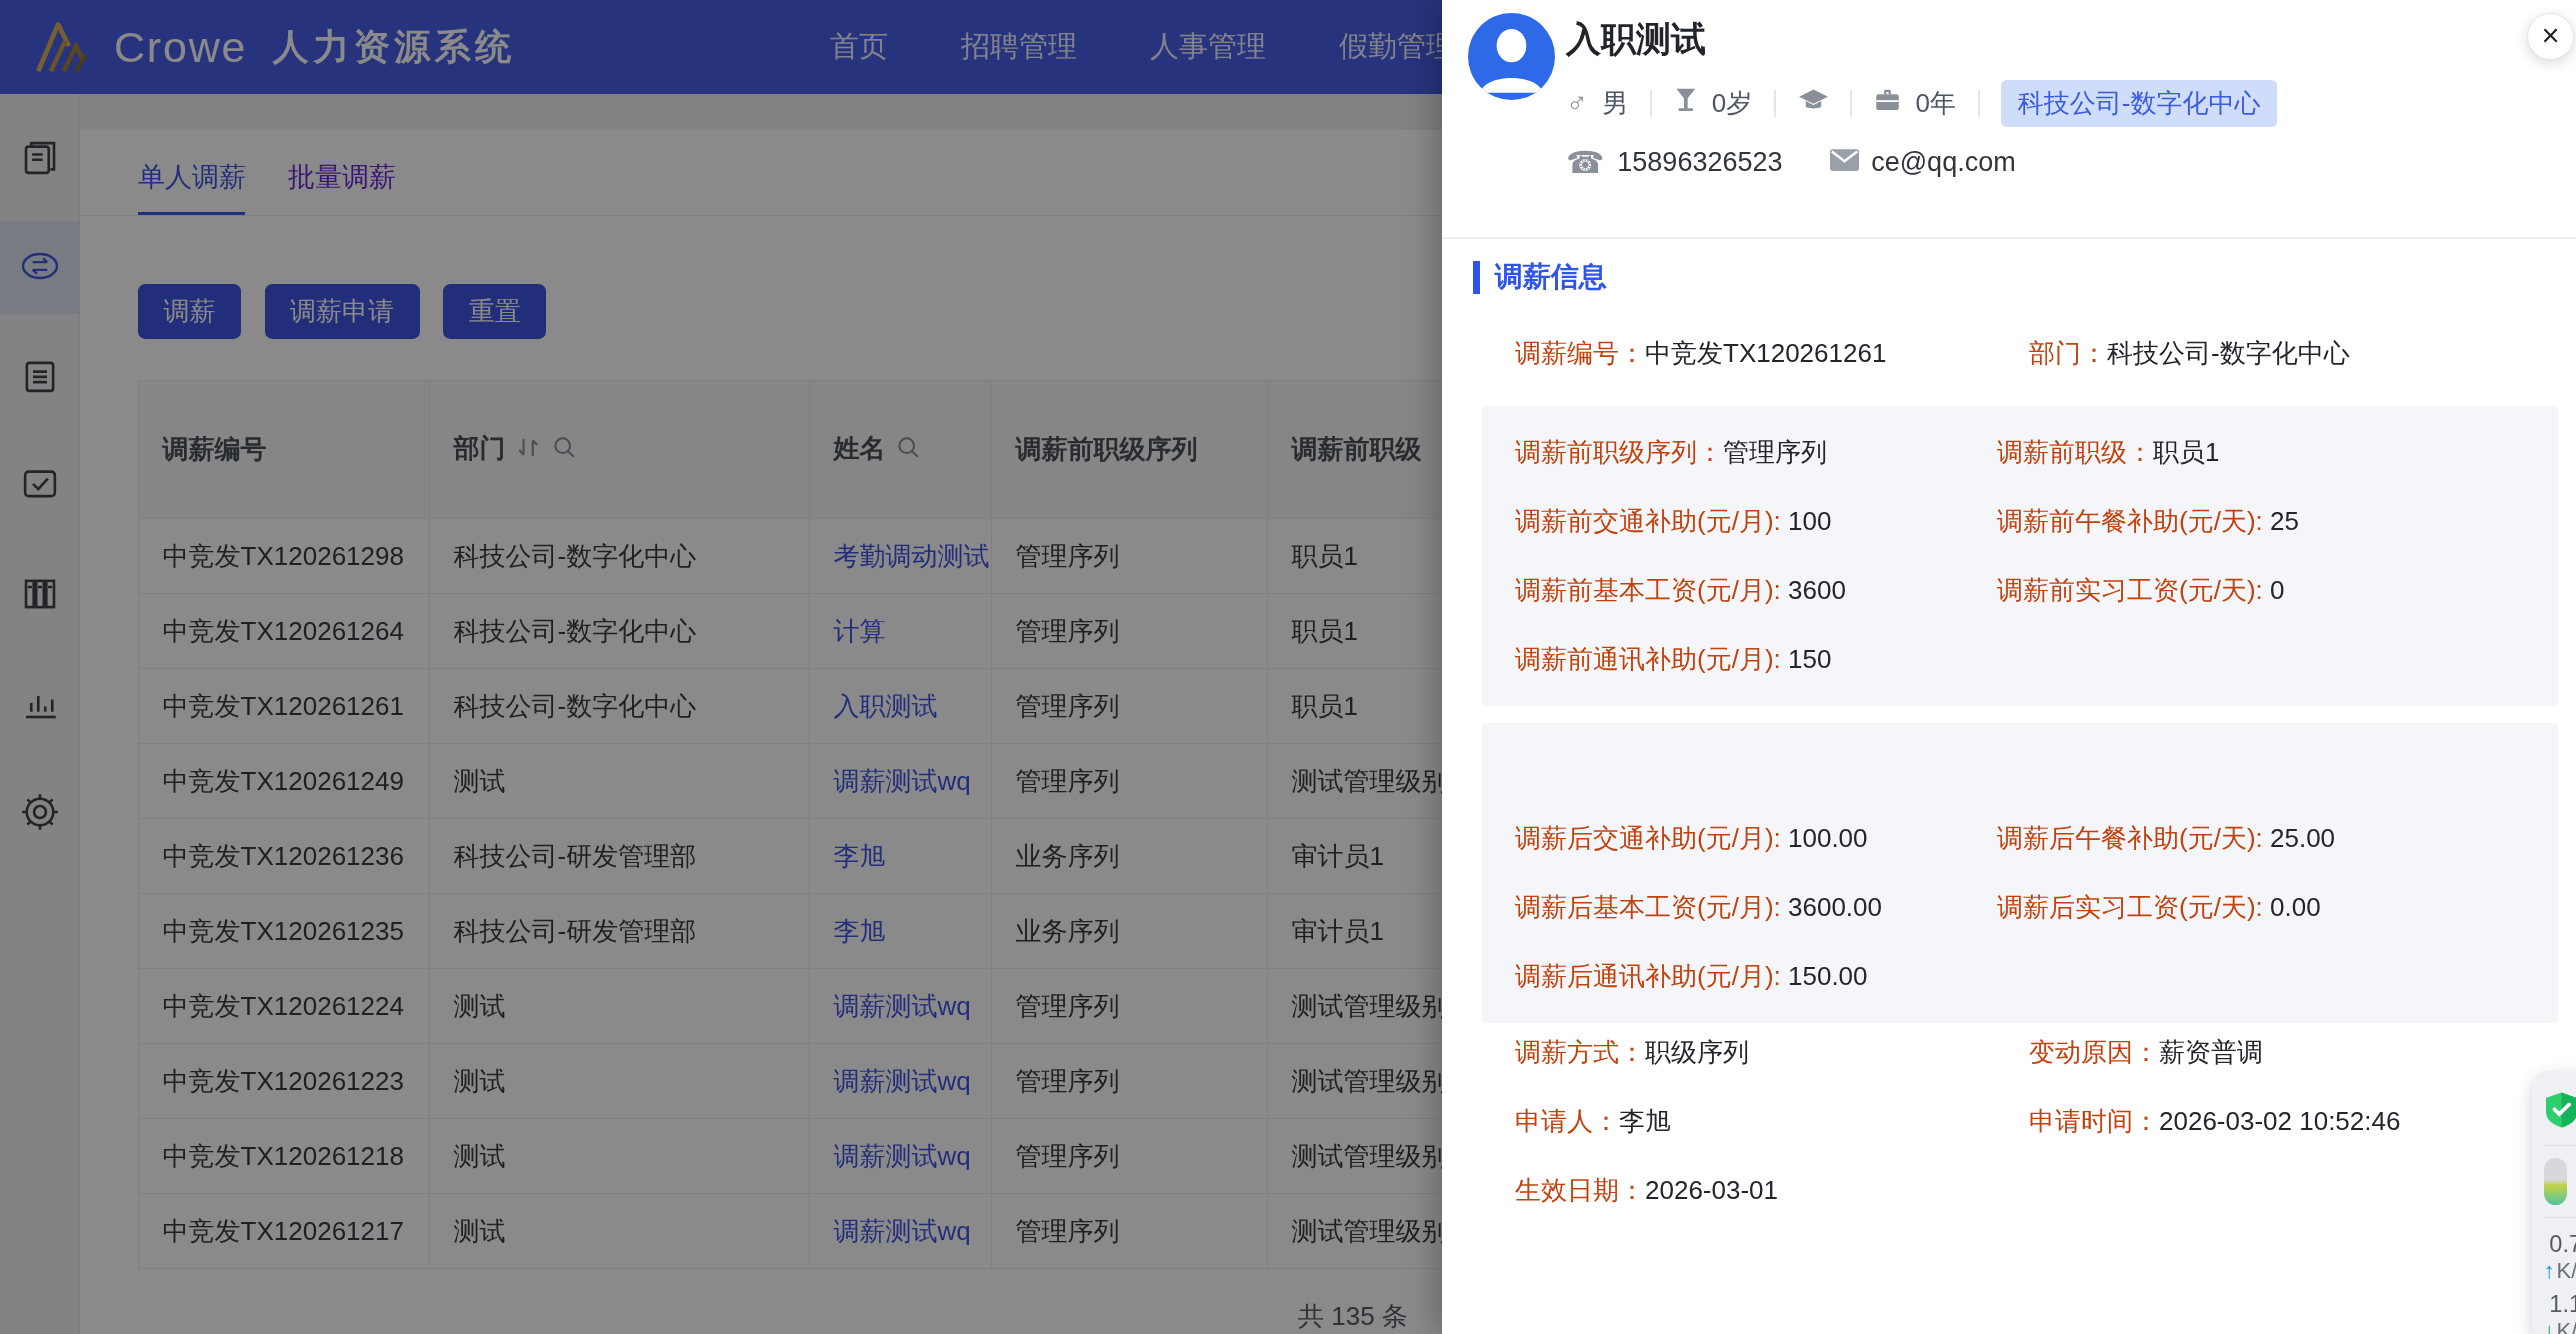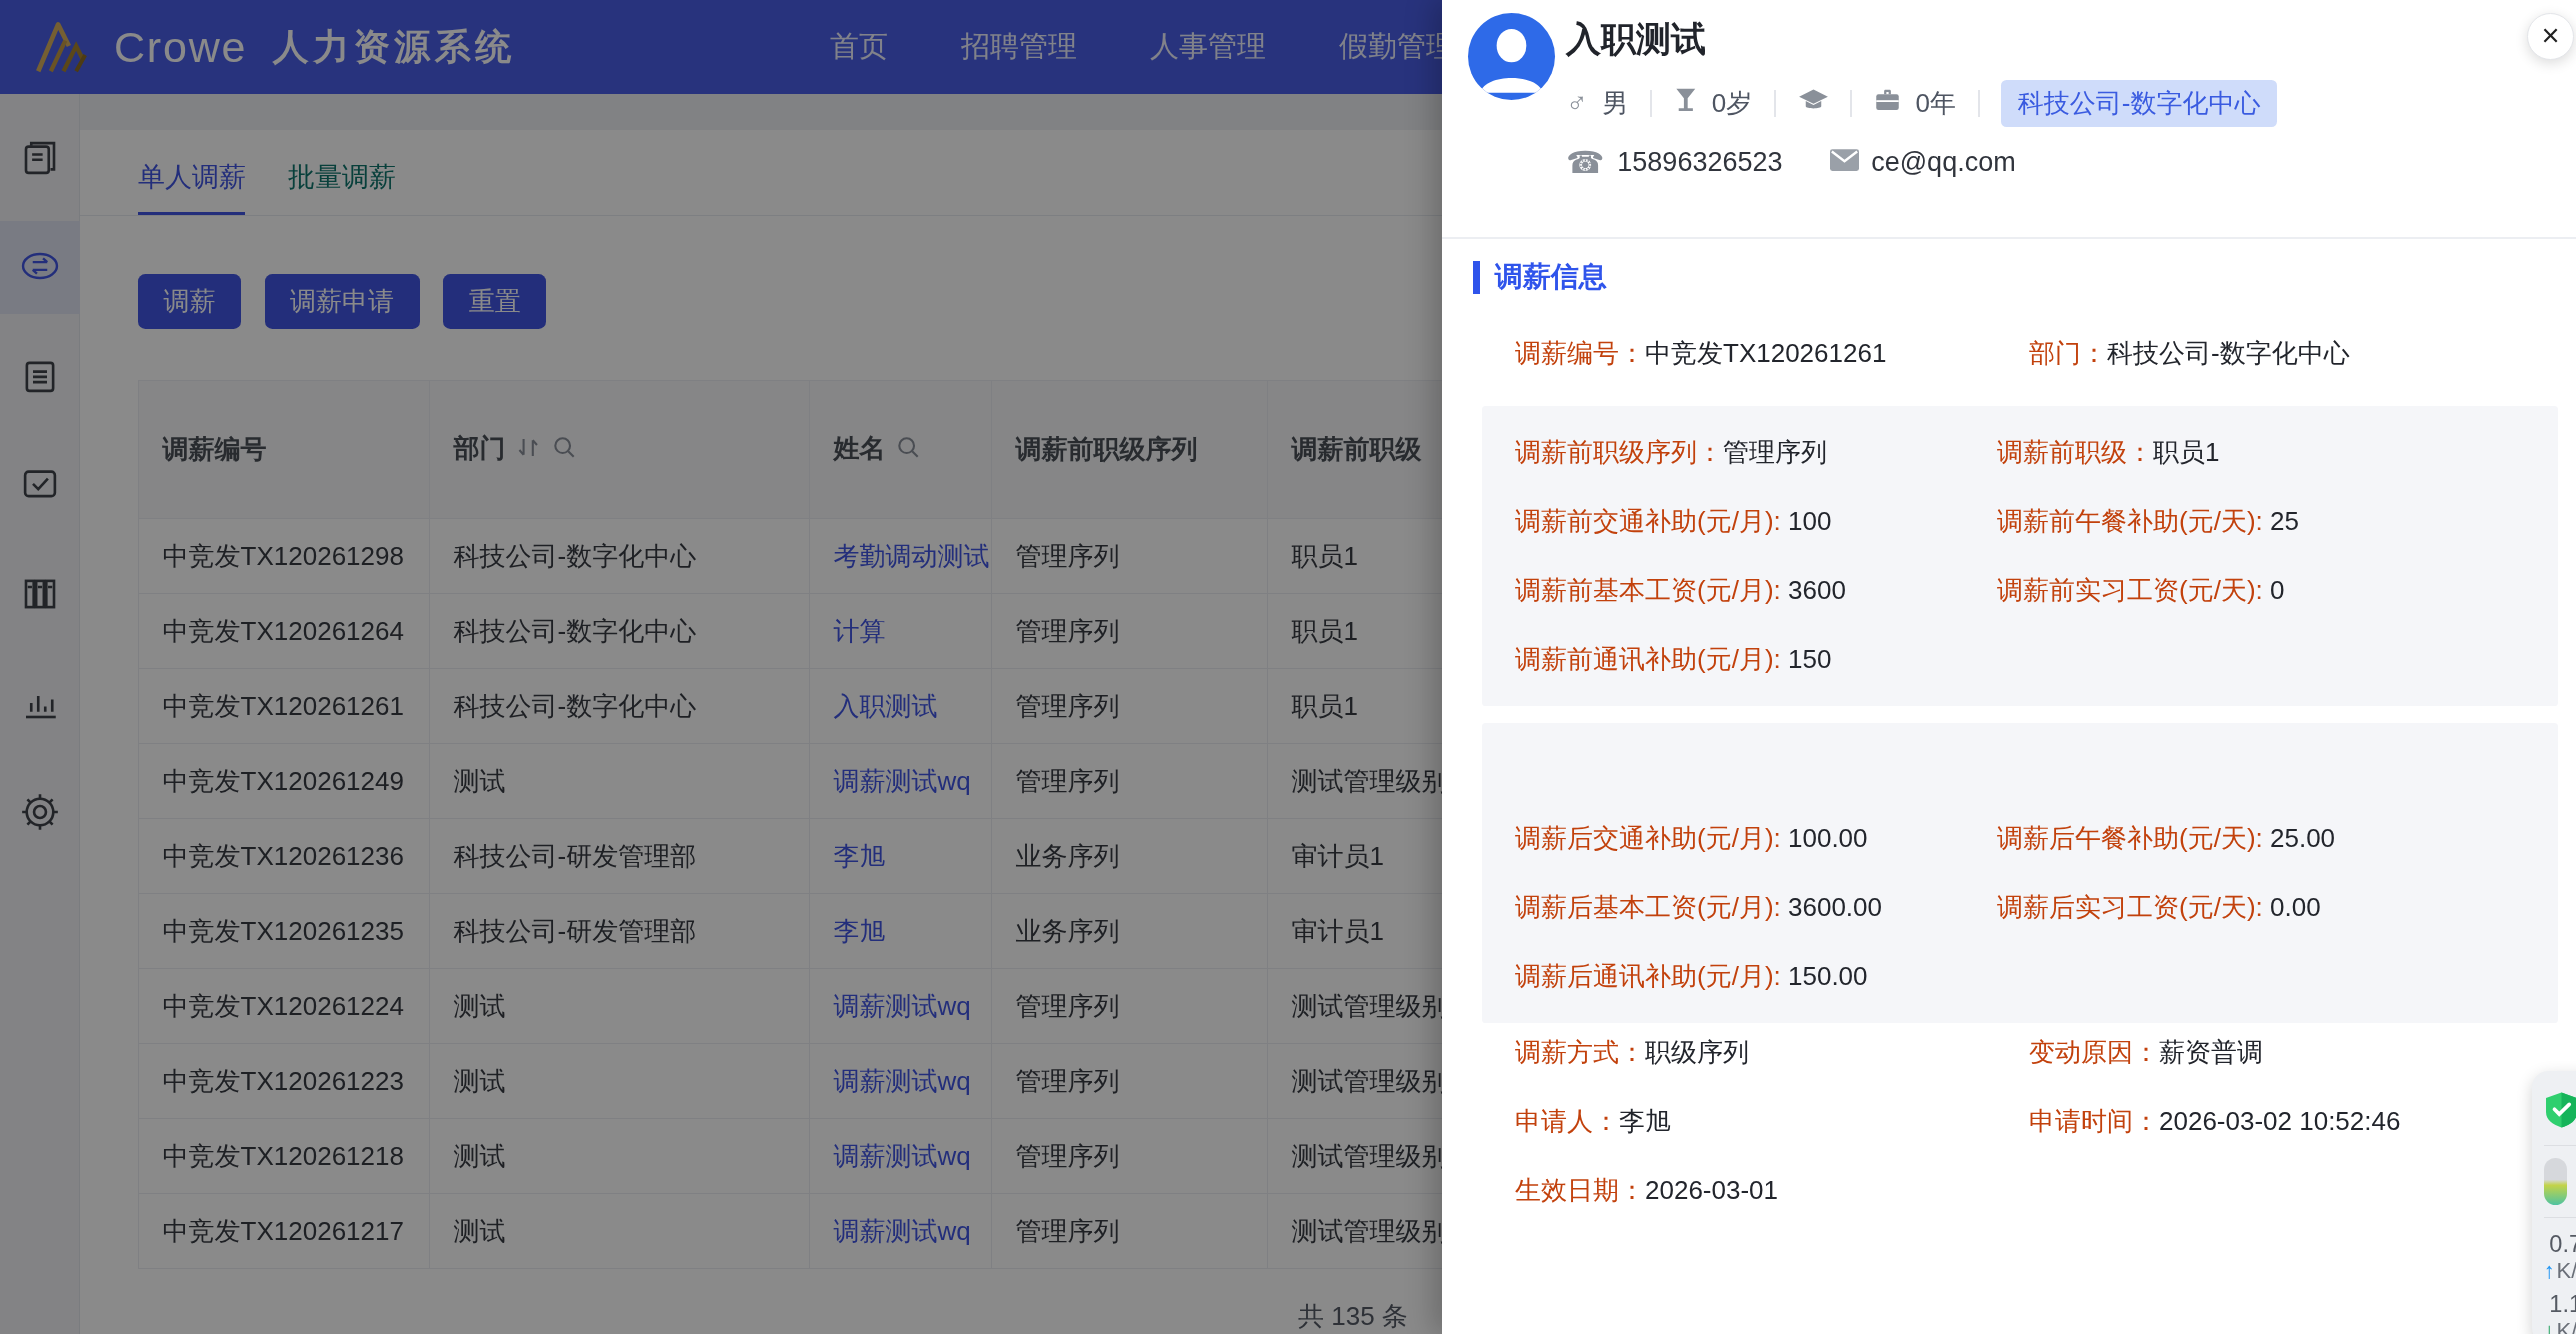--- a/index.html
+++ b/index.html
@@ -20,25 +20,25 @@
              background:#f2f3f6; border-right:0.9px solid #e2e5ea; z-index:1; }
   .side-item { position:absolute; left:0; width:80px; height:93px;
                display:flex; align-items:center; justify-content:center; cursor:pointer; }
   .side-item svg { width:42px; height:42px; stroke:#3f434a; fill:none; stroke-width:1.5; }
   .side-item.active { background:#e0e4f3; }
   .side-item.active svg { stroke:var(--primary); }
 
   
   .card { position:absolute; left:80px; top:130px; right:0; bottom:0; background:#fff; z-index:1; }
   .tabs { position:absolute; left:58px; top:12.7px; display:flex; gap:42px; }
-  .tab { font-size:27px; height:69px; line-height:69px; color:#0f766e; cursor:pointer; }
+  .tab { font-size:27px; height:69px; line-height:69px; color:#6d28d9; cursor:pointer; }
   .tab.active { color:var(--primary); }
   .tab-underline { position:absolute; left:58px; top:82px; width:107px; height:3.6px; background:var(--primary); }
   .tabs-border { position:absolute; left:0; right:0; top:85px; height:0.9px; background:#e8eaf0; }
-  .btns { position:absolute; left:58px; top:144px; display:flex; gap:23.6px; }
+  .btns { position:absolute; left:58px; top:154px; display:flex; gap:23.6px; }
   .btn { background:var(--primary); color:#fff; font-size:26px; height:55px; border:none;
          border-radius:7.3px; padding:0 25.5px; cursor:pointer; font-family:inherit; white-space:nowrap; }
 
   
   table.grid { position:absolute; left:58px; top:250px; border-collapse:collapse; table-layout:fixed; background:#fff; }
   table.grid th, table.grid td { border:0.9px solid #ebedf2; font-size:26px; padding-left:23.6px; text-align:left; overflow:hidden; white-space:nowrap; }
   table.grid th { background:#f7f8fa; height:138px; color:#4b5058; font-weight:700; }
   table.grid td { height:75px; color:#383c44; }
   .c0 { width:291px; } .c1 { width:380px; } .c2 { width:182px; } .c3 { width:276px; } .c4 { width:256px; }
   th.c4, td.c4 { text-align:center; padding-left:0; }

